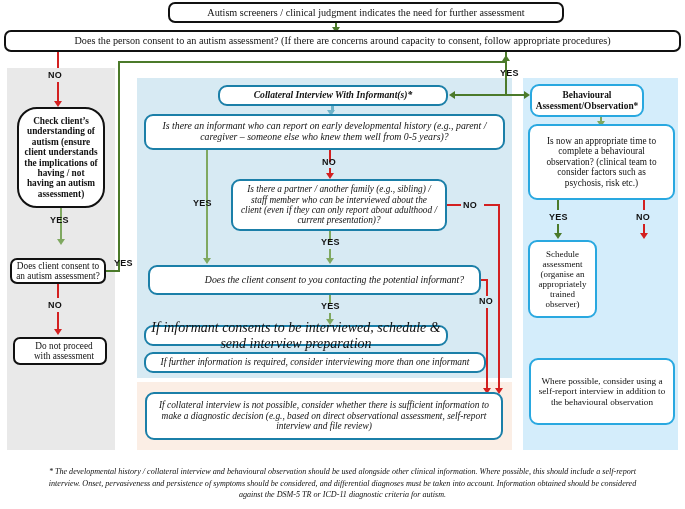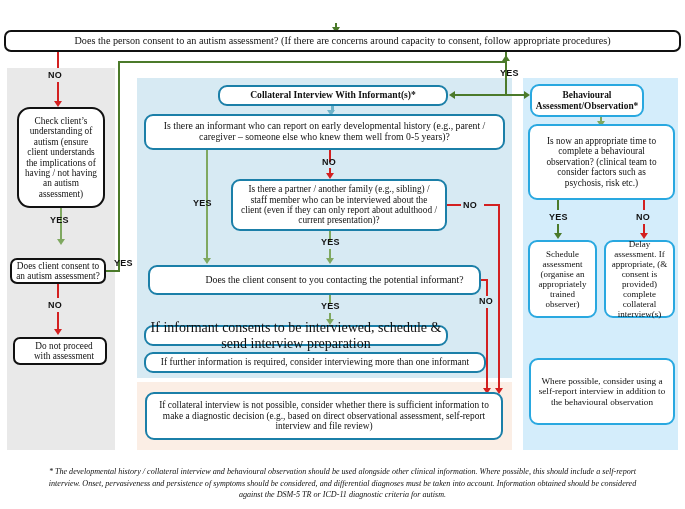--- a/index.html
+++ b/index.html
@@ -12,21 +12,21 @@
   #panel-gray{left:7px;top:68px;width:108px;height:382px;background:#e9e9e9;}
   #panel-blue{left:137px;top:78px;width:375px;height:300px;background:#d7eaf3;}
   #panel-peach{left:137px;top:382px;width:375px;height:68px;background:#fbeee5;}
   #panel-right{left:523px;top:78px;width:155px;height:372px;background:#d4edfb;}
 
   
   .node{position:absolute;box-sizing:border-box;display:flex;align-items:center;
         justify-content:center;text-align:center;background:#ffffff;
         line-height:1.12;}
   .black{border:2.4px solid #111;border-radius:7px;}
-  .blue{border:2.2px solid #1b7fa8;border-radius:9px;}
+  .blue{border:2.2px solid #1b7fa8;border-radius:9px;font-style:italic;}
   .blue-lt{border:2.2px solid #29a8e0;border-radius:9px;}
   .bold{font-weight:bold;}
   .tight{padding:1px 4px;}
 
   
   .ln{position:absolute;}
   .v-red{background:#d32020;width:2.2px;}
   .h-red{background:#d32020;height:2.2px;}
   .v-grn{background:#4b7a2a;width:2.2px;}
   .h-grn{background:#4b7a2a;height:2.2px;}
@@ -56,20 +56,23 @@
 </head>
 <body>
 
 <div id="stage">
 
   <div class="panel" id="panel-gray"></div>
   <div class="panel" id="panel-blue"></div>
   <div class="panel" id="panel-peach"></div>
   <div class="panel" id="panel-right"></div>
 
+  <div class="node black" style="left:168px;top:2px;width:396px;height:21px;font-size:10.2px;">
+    <span>Autism screeners / clinical judgment indicates the need for further assessment</span>
+  </div>
 
   <div class="ln v-grn" style="left:335px;top:23px;height:6px;"></div>
   <div class="ah ah-down-grn" style="left:331.8px;top:27px;"></div>
 
   <div class="node black" style="left:4px;top:30px;width:677px;height:22px;font-size:10.2px;">
     <span>Does the person consent to an autism assessment? (If there are concerns around capacity to consent, follow appropriate procedures)</span>
   </div>
 
   <div class="ln v-red" style="left:57px;top:52px;height:16px;"></div>
   <div class="elab" style="left:48px;top:70px;">NO</div>
@@ -83,21 +86,21 @@
 
   <div class="ln h-grn" style="left:118px;top:61px;width:388px;"></div>
   <div class="ah ah-up-grn" style="left:501.8px;top:55px;"></div>
 
   <div class="ln v-grn" style="left:118px;top:61px;height:210px;"></div>
   <div class="ln h-grn" style="left:106px;top:270px;width:14px;"></div>
   <div class="elab" style="left:114px;top:258px;">YES</div>
 
   <div class="ln v-grn" style="left:118px;top:61px;height:0px;"></div>
 
-  <div class="node black tight" style="left:17px;top:107px;width:88px;height:101px;font-size:9.3px;border-radius:13px;">
+  <div class="node black tight" style="left:17px;top:107px;width:88px;height:101px;font-size:9.3px;border-radius:20px;font-weight:bold;">
     <span>Check client’s understanding of autism (ensure client understands the implications of having / not having an autism assessment)</span>
   </div>
 
   <div class="ln v-grn2" style="left:60px;top:208px;height:32px;"></div>
   <div class="elab" style="left:50px;top:215px;">YES</div>
   <div class="ah ah-down-grn2" style="left:56.8px;top:239px;"></div>
 
   <div class="node black tight" style="left:10px;top:258px;width:96px;height:26px;font-size:9.3px;">
     <span>Does client consent to an autism assessment?</span>
   </div>
@@ -194,23 +197,20 @@
 
   <div class="ln v-red" style="left:643px;top:200px;height:10px;"></div>
   <div class="elab" style="left:636px;top:212px;">NO</div>
   <div class="ln v-red" style="left:643px;top:224px;height:10px;"></div>
   <div class="ah ah-down-red" style="left:639.8px;top:233px;"></div>
 
   <div class="node blue-lt tight" style="left:528px;top:240px;width:69px;height:78px;font-size:9px;">
     <span>Schedule assessment (organise an appropriately trained observer)</span>
   </div>
 
-  <div class="node blue-lt tight" style="left:604px;top:240px;width:71px;height:78px;font-size:9px;">
-    <span>Delay assessment.  If appropriate, (&amp; consent is provided) complete collateral interview(s)</span>
-  </div>
 
   <div class="node blue-lt" style="left:529px;top:358px;width:146px;height:67px;font-size:9.2px;padding:0 5px;">
     <span>Where possible, consider using a self-report interview in addition to the behavioural observation</span>
   </div>
 
   <div id="footnote">* The developmental history / collateral interview and behavioural observation should be used alongside other clinical information. Where possible, this should include a self-report interview. Onset, pervasiveness and persistence of symptoms should be considered, and differential diagnoses must be taken into account. Information obtained should be considered against the DSM-5 TR or ICD-11 diagnostic criteria for autism.</div>
 
 </div>
 
 </body></html>

